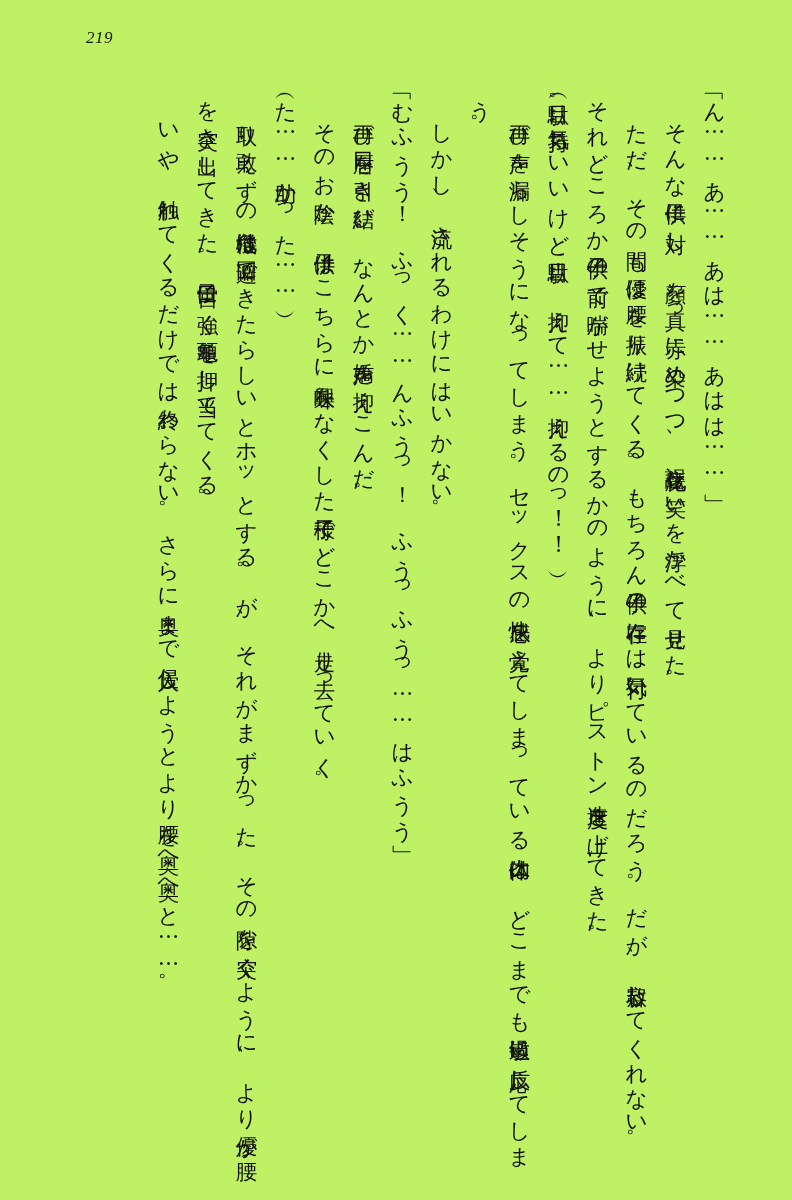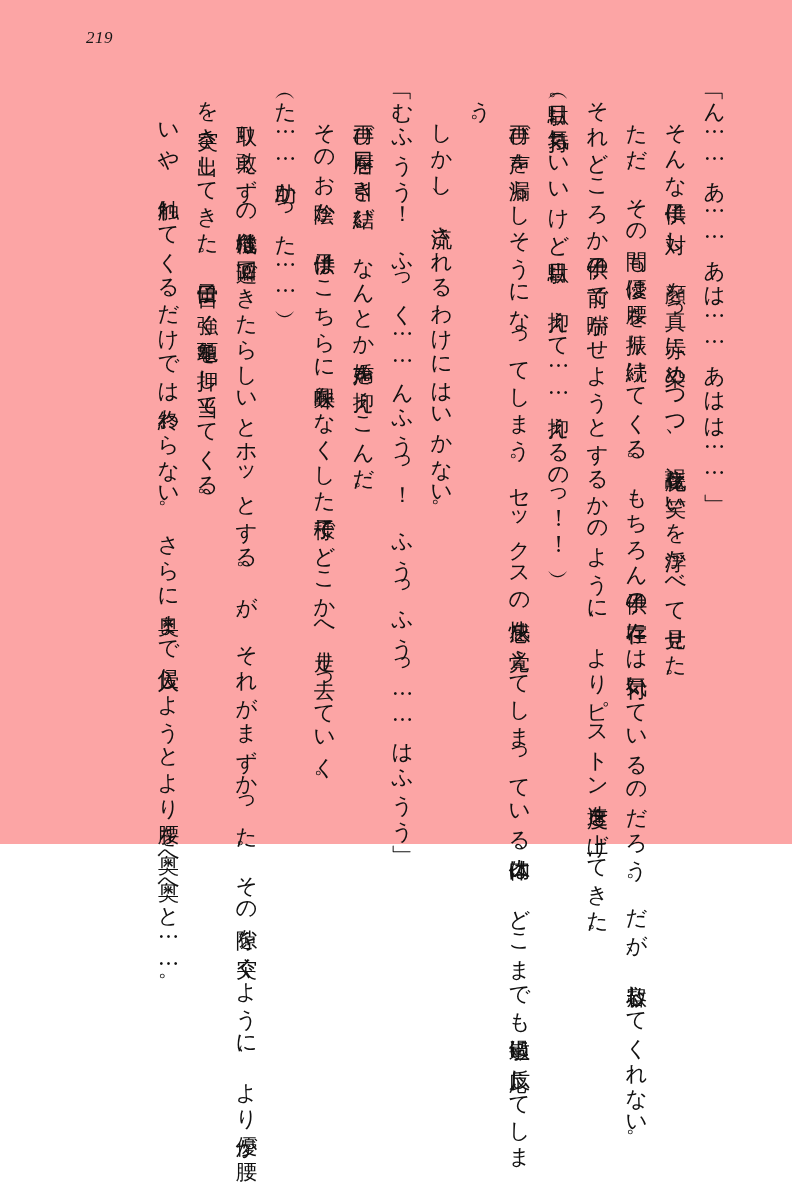--- a/index.html
+++ b/index.html
@@ -10,23 +10,23 @@
   body {
     width: 792px;
     height: 1200px;
     font-family: "Liberation Serif", "DejaVu Serif", serif;
     color: #101010;
     overflow: hidden;
   }
   .page {
     position: relative;
     width: 792px;
-    height: 844px;
+    height: 1200px;
     box-sizing: border-box;
-    background: #fca5a5;
+    background: #bef264;
   }
   .page-number {
     position: absolute;
     top: 28px;
     left: 86px;
     font-size: 17px;
     font-style: italic;
     font-family: "Liberation Serif", "DejaVu Serif", serif;
     color: #151515;
     letter-spacing: 0.5px;

